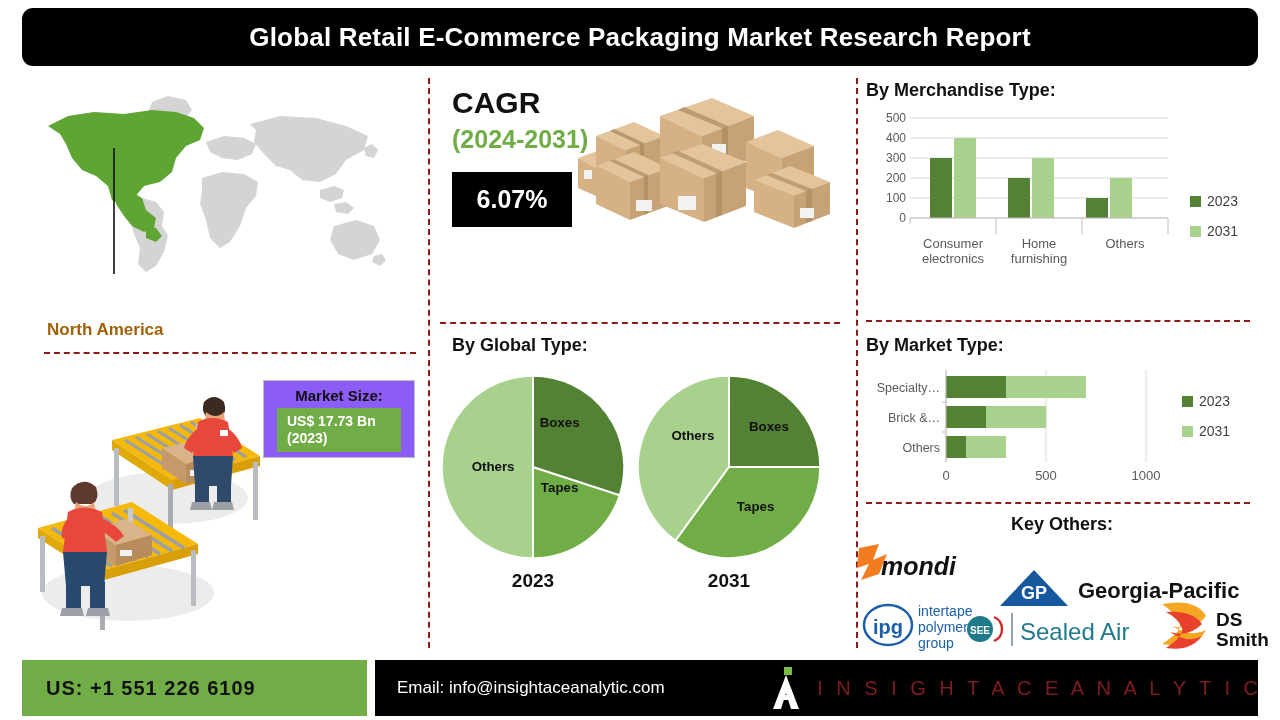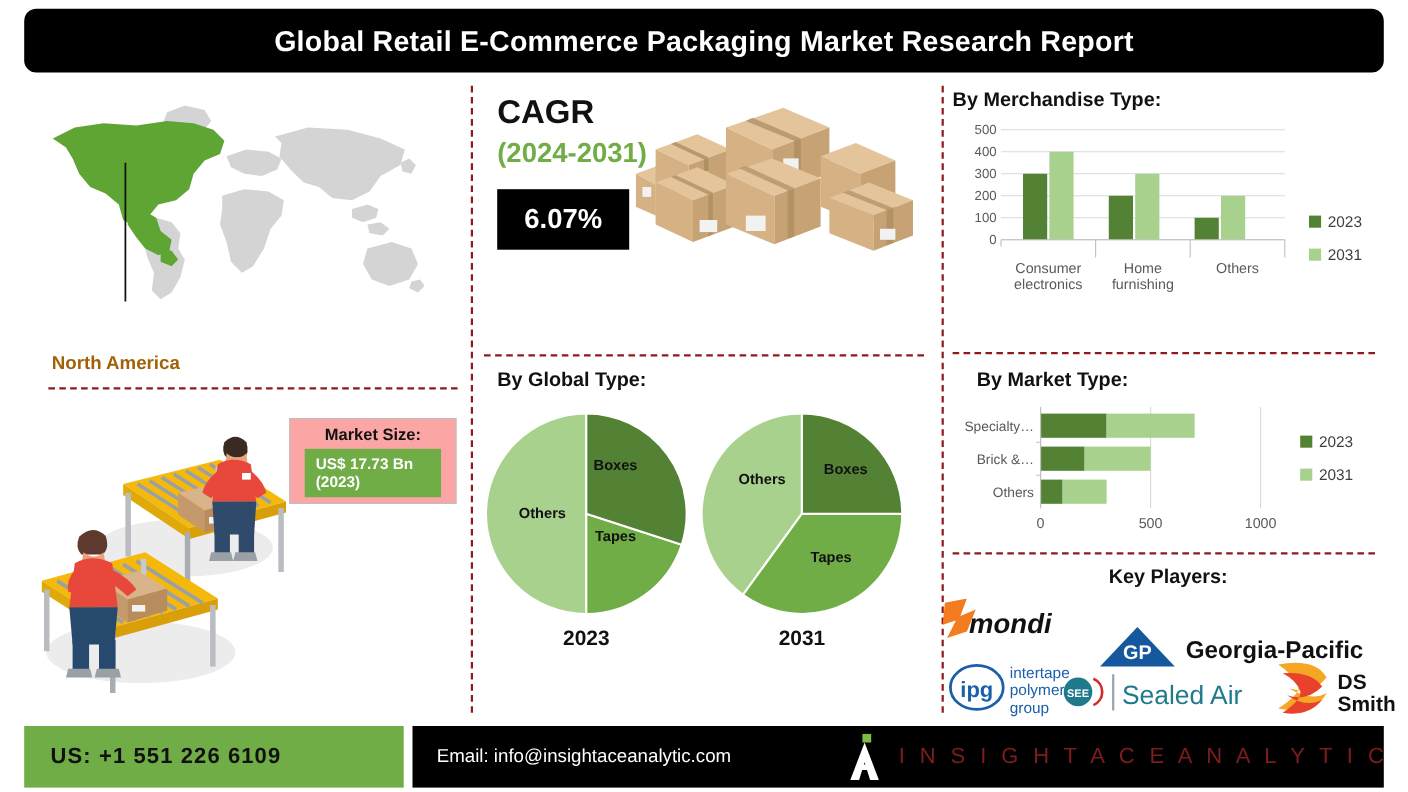--- a/index.html
+++ b/index.html
@@ -17,21 +17,21 @@
 
   
   .map-wrap{position:absolute;left:34px;top:86px;width:380px;height:210px;}
   .map-wrap svg{width:100%;height:100%;display:block;}
   .na-label{position:absolute;left:47px;top:320px;font-size:17px;font-weight:bold;color:#a16207;}
 
   .conveyor{position:absolute;left:28px;top:378px;width:250px;height:262px;}
   .conveyor svg{width:100%;height:100%;display:block;}
 
   .msize-box{position:absolute;left:263px;top:380px;width:152px;height:78px;border:1px solid #bdbdbd;
-             background:#fca5a5;display:flex;flex-direction:column;align-items:center;justify-content:flex-start;
+             background:#8b5cf6;display:flex;flex-direction:column;align-items:center;justify-content:flex-start;
              padding-top:6px;box-sizing:border-box;}
   .msize-title{font-size:15px;font-weight:bold;color:#111;margin-bottom:4px;}
   .msize-val{background:#70AD47;color:#fff;font-size:14px;font-weight:bold;line-height:17px;
              text-align:left;padding:5px 10px;width:124px;box-sizing:border-box;}
 
   
   .cagr-title{position:absolute;left:452px;top:86px;font-size:30px;font-weight:bold;color:#111;}
   .cagr-years{position:absolute;left:452px;top:125px;font-size:25px;font-weight:bold;color:#70AD47;}
   .cagr-badge{position:absolute;left:452px;top:172px;width:120px;height:55px;background:#000000;
               color:#fff;font-size:25px;font-weight:bold;display:flex;align-items:center;justify-content:center;}
@@ -356,21 +356,21 @@
         <text x="257" y="140">Others</text>
       </g>
 
       <rect x="322" y="88" width="11" height="11" fill="#548235"></rect>
       <text x="339" y="98" font-size="14" fill="#3f3f3f" font-family="Liberation Sans, sans-serif">2023</text>
       <rect x="322" y="118" width="11" height="11" fill="#A9D18E"></rect>
       <text x="339" y="128" font-size="14" fill="#3f3f3f" font-family="Liberation Sans, sans-serif">2031</text>
     </svg>
   </div>
 
-  <div class="sec-title" style="left:866px;top:335px;margin-left:22px;">By Market Type:</div>
+  <div class="sec-title" style="left:866px;top:335px;">By Market Type:</div>
 
   <div class="hbars">
     <svg viewBox="0 0 392 130" xmlns="http://www.w3.org/2000/svg">
 
       <g stroke="#d9d9d9" stroke-width="1">
         <line x1="78" y1="4" x2="78" y2="96"></line>
         <line x1="178" y1="4" x2="178" y2="96"></line>
         <line x1="278" y1="4" x2="278" y2="96"></line>
       </g>
 
@@ -400,21 +400,21 @@
         <text x="278" y="114">1000</text>
       </g>
 
       <rect x="314" y="30" width="11" height="11" fill="#548235"></rect>
       <text x="331" y="40" font-size="14" fill="#3f3f3f" font-family="Liberation Sans, sans-serif">2023</text>
       <rect x="314" y="60" width="11" height="11" fill="#A9D18E"></rect>
       <text x="331" y="70" font-size="14" fill="#3f3f3f" font-family="Liberation Sans, sans-serif">2031</text>
     </svg>
   </div>
 
-  <div class="sec-title" style="left:862px;top:514px;width:400px;text-align:center;">Key Players:</div>
+  <div class="sec-title" style="left:862px;top:514px;width:400px;text-align:center;">Key Others:</div>
 
   <div class="players">
 
     <div class="logo" style="left:-5px;top:12px;">
       <svg width="130" height="42" viewBox="0 0 130 42" xmlns="http://www.w3.org/2000/svg">
         <path d="M2 4 L22 0 L16 16 L30 10 L22 30 L4 36 L12 20 L0 24 Z" fill="#F47C20"></path>
         <text x="24" y="31" font-size="25" font-weight="bold" font-style="italic" fill="#111" font-family="Liberation Sans, sans-serif">mondi</text>
       </svg>
     </div>
 

